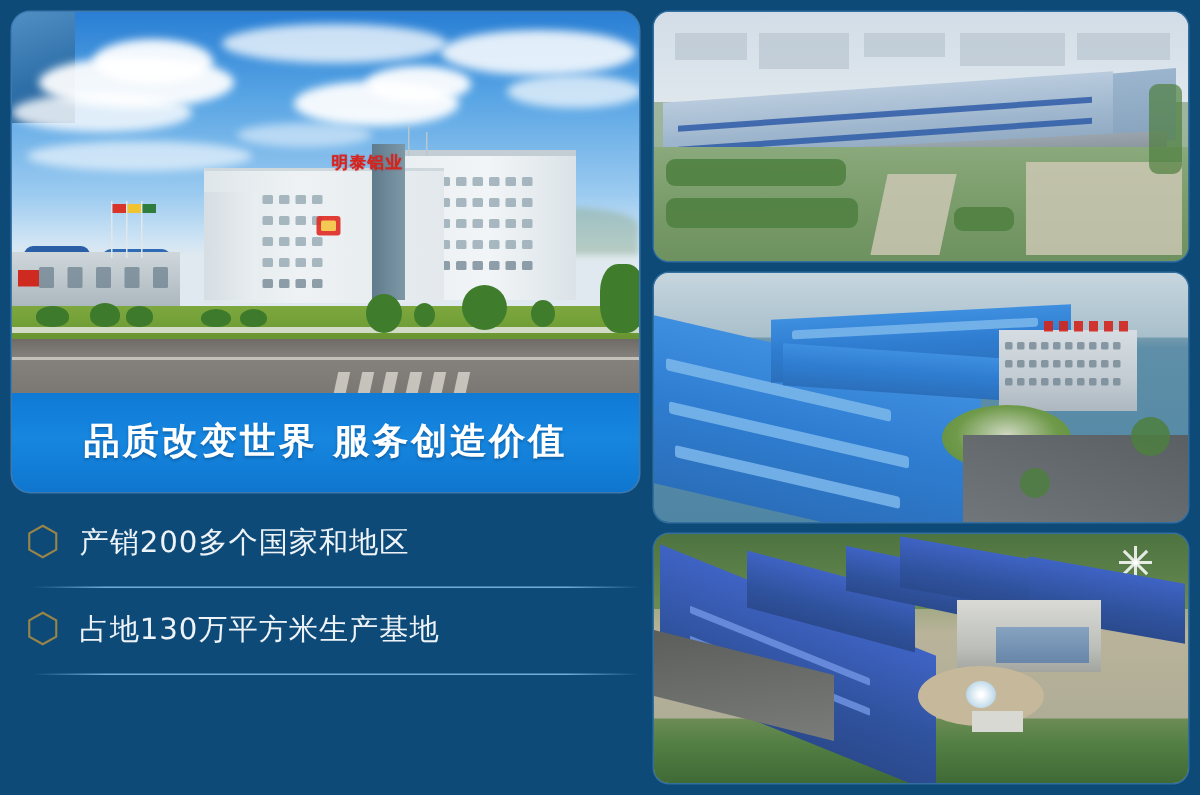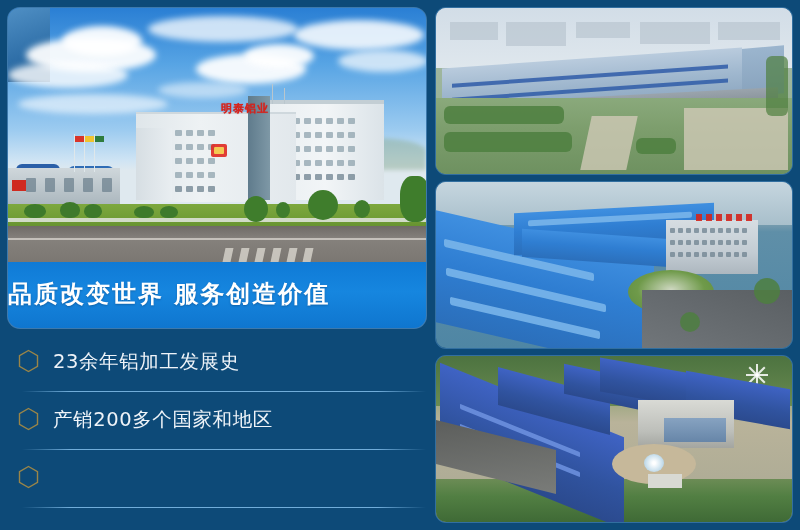--- a/index.html
+++ b/index.html
@@ -112,21 +112,21 @@
   .road-line{position:absolute;top:236px;height:2px;background:#dad6cf;opacity:.75;}
   .crosswalk{position:absolute;top:240px;width:8px;height:14px;background:#e6e2da;opacity:.7;transform:skewX(-12deg);}
   .tree{position:absolute;background:#3f7d2c;border-radius:50%;}
   .bush{position:absolute;background:#3e7a2b;border-radius:50% 50% 45% 45%;}
   .kerb{position:absolute;top:210px;height:4px;background:#e3e6e2;opacity:.85;}
 
   
   .banner{
     position:absolute;left:0;top:254px;width:418px;height:66px;
     background:linear-gradient(180deg,#0f7ad6 0%,#1686df 45%,#0f76cf 100%);
-    display:flex;flex-direction:column;align-items:flex-start;justify-content:center;
+    display:flex;align-items:center;justify-content:center;
     border-radius:0 0 12px 12px;
   }
   .banner-cn{
     color:#ffffff;font-size:24px;font-weight:700;letter-spacing:2px;
     font-family:"DejaVu Sans",sans-serif;line-height:1.05;
     text-shadow:0 1px 2px rgba(0,40,80,.35);
     white-space:nowrap;
   }
   .banner-en{
     color:#ffffff;font-size:13.5px;font-weight:600;letter-spacing:.1px;
@@ -414,45 +414,37 @@
         <i class="crosswalk" style="left:296px;"></i>
       </div>
 
       <div class="banner">
         <div class="banner-cn">品质改变世界  服务创造价值</div>
       </div>
     </div>
 
     <div class="features">
 
-      <div class="feature">
-        <div class="feature-row">
-          <svg class="hex" viewBox="0 0 21 24">
-            <polygon points="10.5,1.5 19.5,6.6 19.5,17.4 10.5,22.5 1.5,17.4 1.5,6.6" fill="none" stroke="#9a8548" stroke-width="1.4"></polygon>
-          </svg>
-          <span class="feature-label">23余年铝加工发展史</span>
-        </div>
-        <div class="divider"></div>
-      </div>
 
       <div class="feature">
         <div class="feature-row">
           <svg class="hex" viewBox="0 0 21 24">
             <polygon points="10.5,1.5 19.5,6.6 19.5,17.4 10.5,22.5 1.5,17.4 1.5,6.6" fill="none" stroke="#9a8548" stroke-width="1.4"></polygon>
           </svg>
           <span class="feature-label">产销200多个国家和地区</span>
         </div>
         <div class="divider"></div>
       </div>
 
       <div class="feature">
         <div class="feature-row">
           <svg class="hex" viewBox="0 0 21 24">
             <polygon points="10.5,1.5 19.5,6.6 19.5,17.4 10.5,22.5 1.5,17.4 1.5,6.6" fill="none" stroke="#9a8548" stroke-width="1.4"></polygon>
           </svg>
+          <span class="feature-label">占地130万平方米生产基地</span>
         </div>
         <div class="divider"></div>
       </div>
 
     </div>
   </div>
 
   <div class="right-col">
 
     <div class="rpanel rp1">

